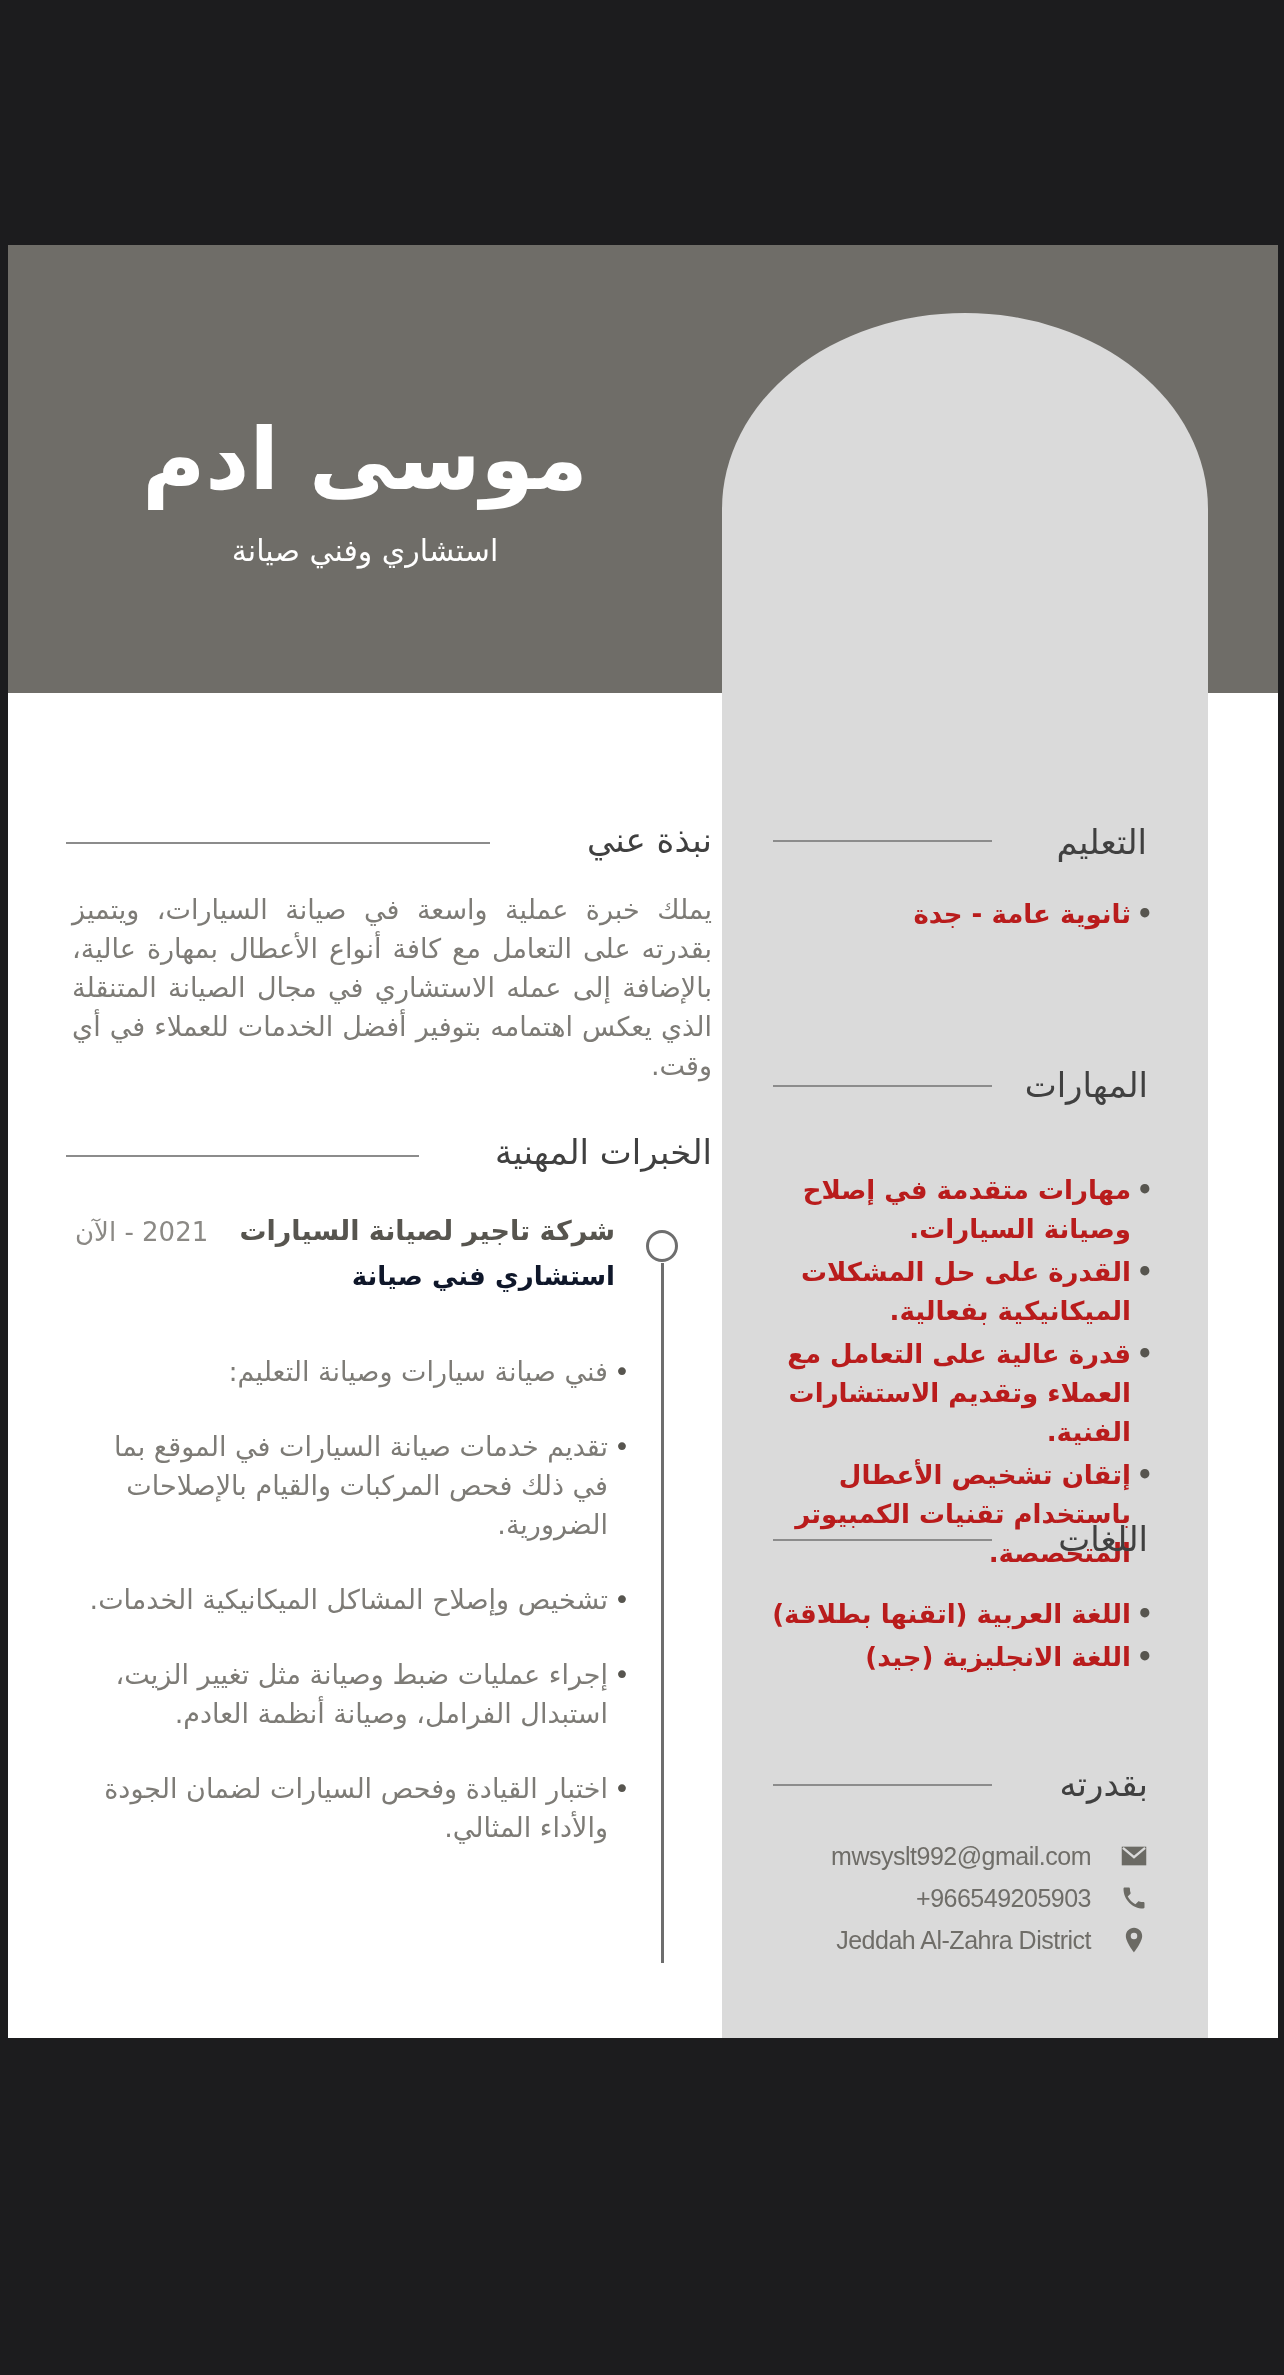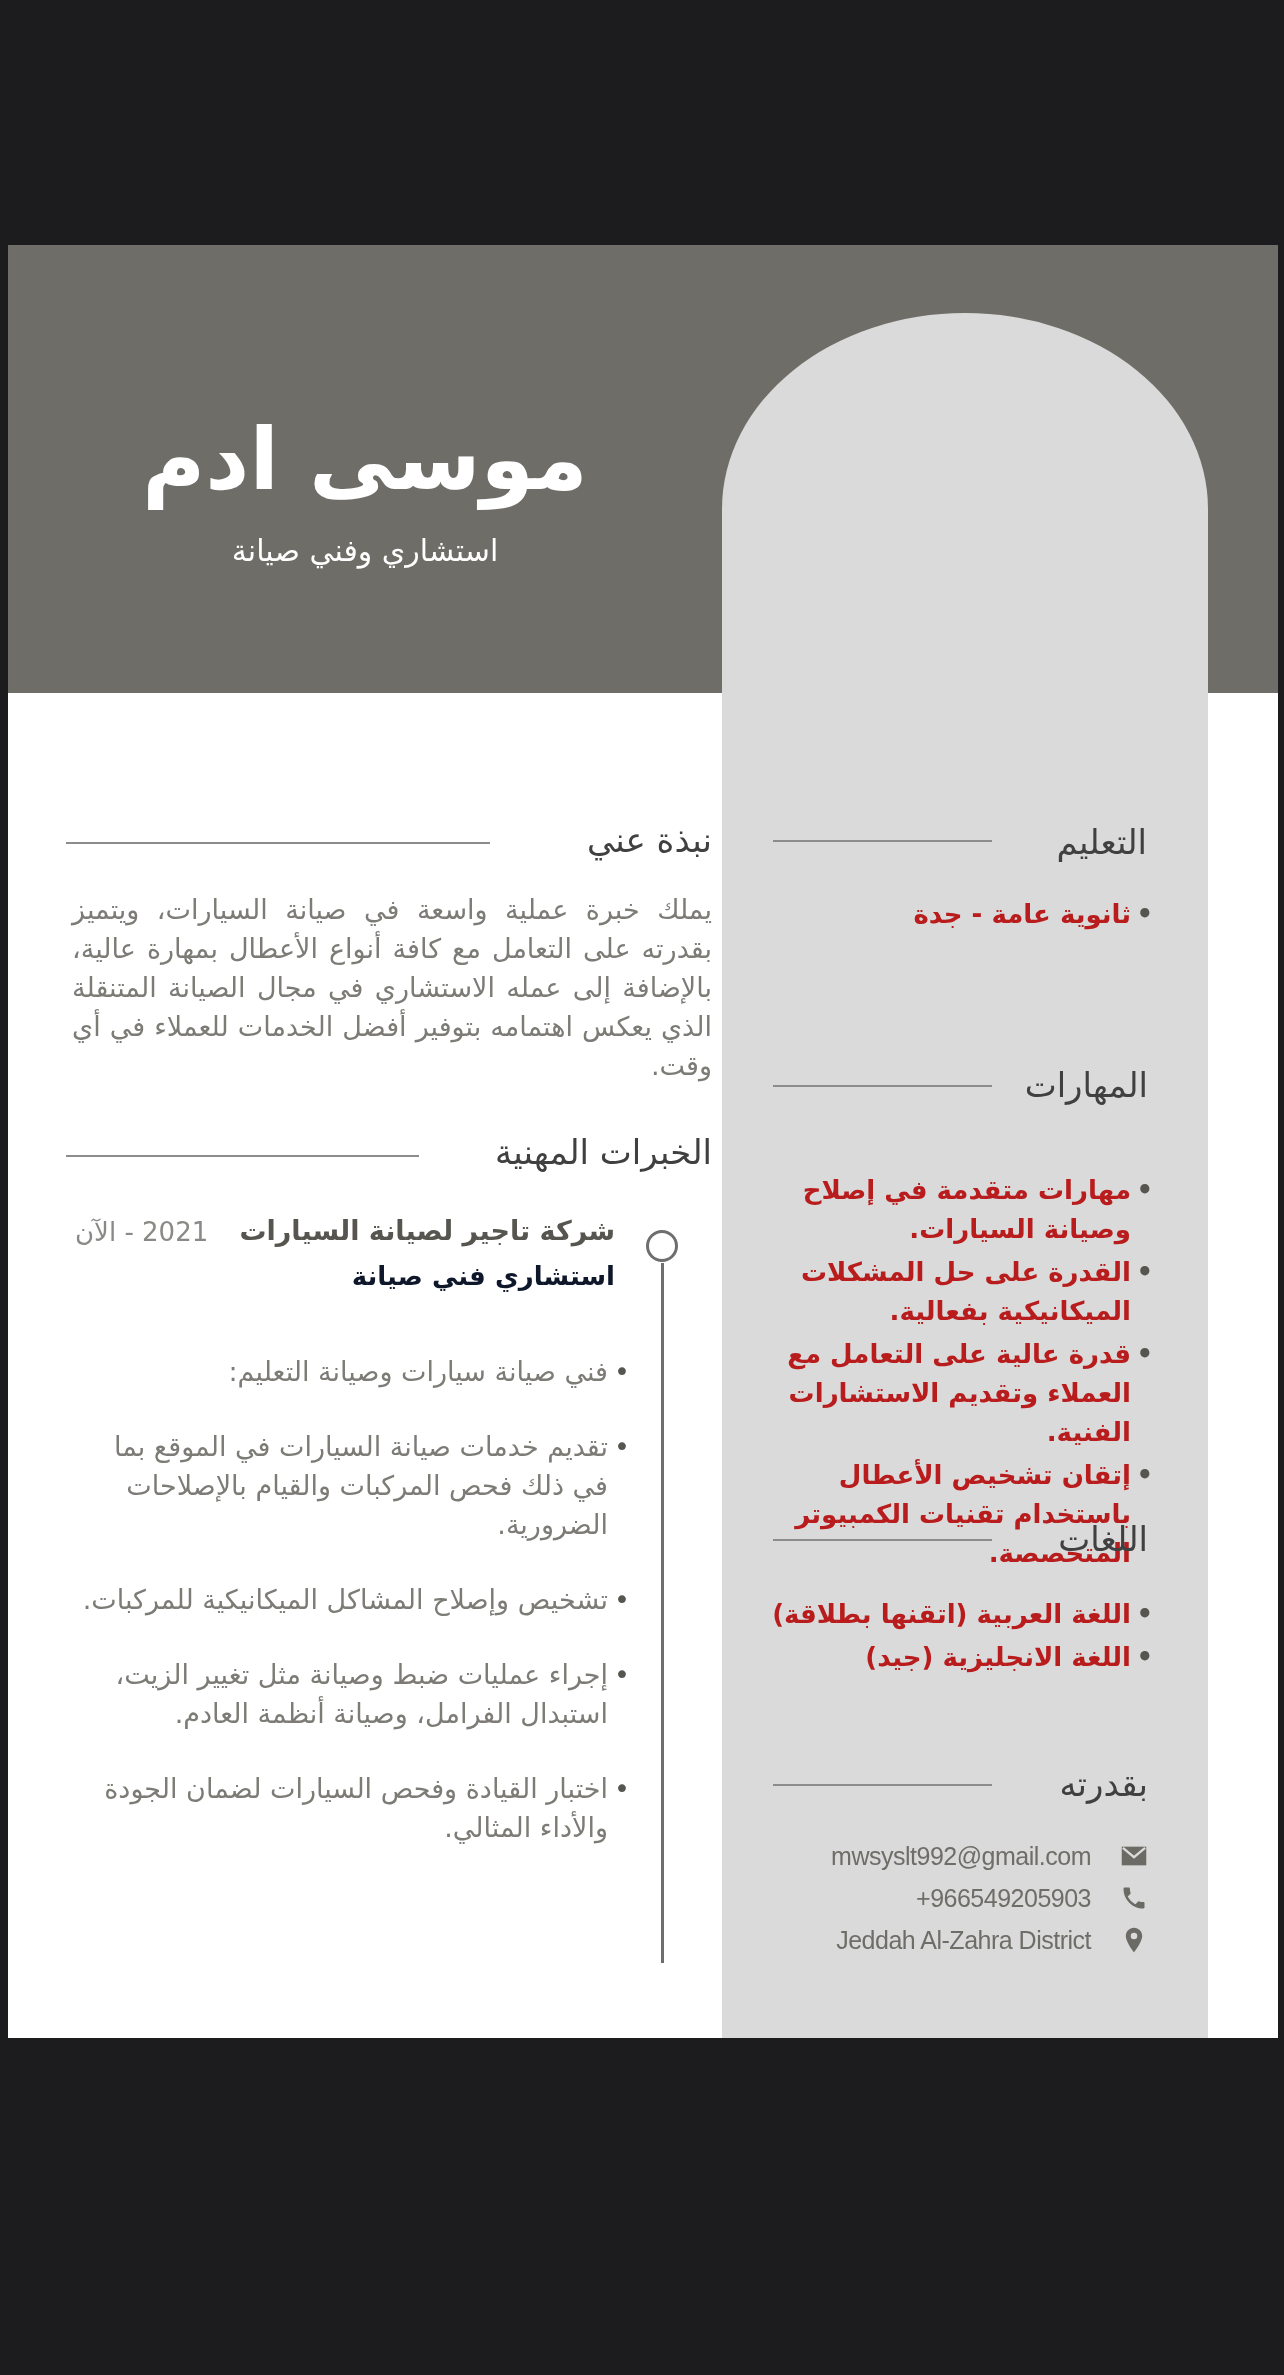--- a/index.html
+++ b/index.html
@@ -71,21 +71,21 @@
     <div class="exp-date">2021 - الآن</div>
     <div class="exp-company">شركة تاجير لصيانة السيارات</div>
     <div class="exp-role">استشاري فني صيانة</div>
 
     <div class="tl-dot"></div>
     <div class="tl-line"></div>
 
     <ul class="blist exp-bullets">
       <li>فني صيانة سيارات وصيانة التعليم:</li>
       <li>تقديم خدمات صيانة السيارات في الموقع بما في ذلك فحص المركبات والقيام بالإصلاحات الضرورية.</li>
-      <li>تشخيص وإصلاح المشاكل الميكانيكية للمركبات.</li>
+      <li>تشخيص وإصلاح المشاكل الميكانيكية الخدمات.</li>
       <li>إجراء عمليات ضبط وصيانة مثل تغيير الزيت، استبدال الفرامل، وصيانة أنظمة العادم.</li>
       <li>اختبار القيادة وفحص السيارات لضمان الجودة والأداء المثالي.</li>
     </ul>
 
     <div class="sec-title" style="right:131px;top:577px;">التعليم</div>
     <div class="rule" style="left:765px;top:595px;width:219px;"></div>
     <ul class="blist side-list edu-list">
       <li>ثانوية عامة - جدة</li>
     </ul>
 

